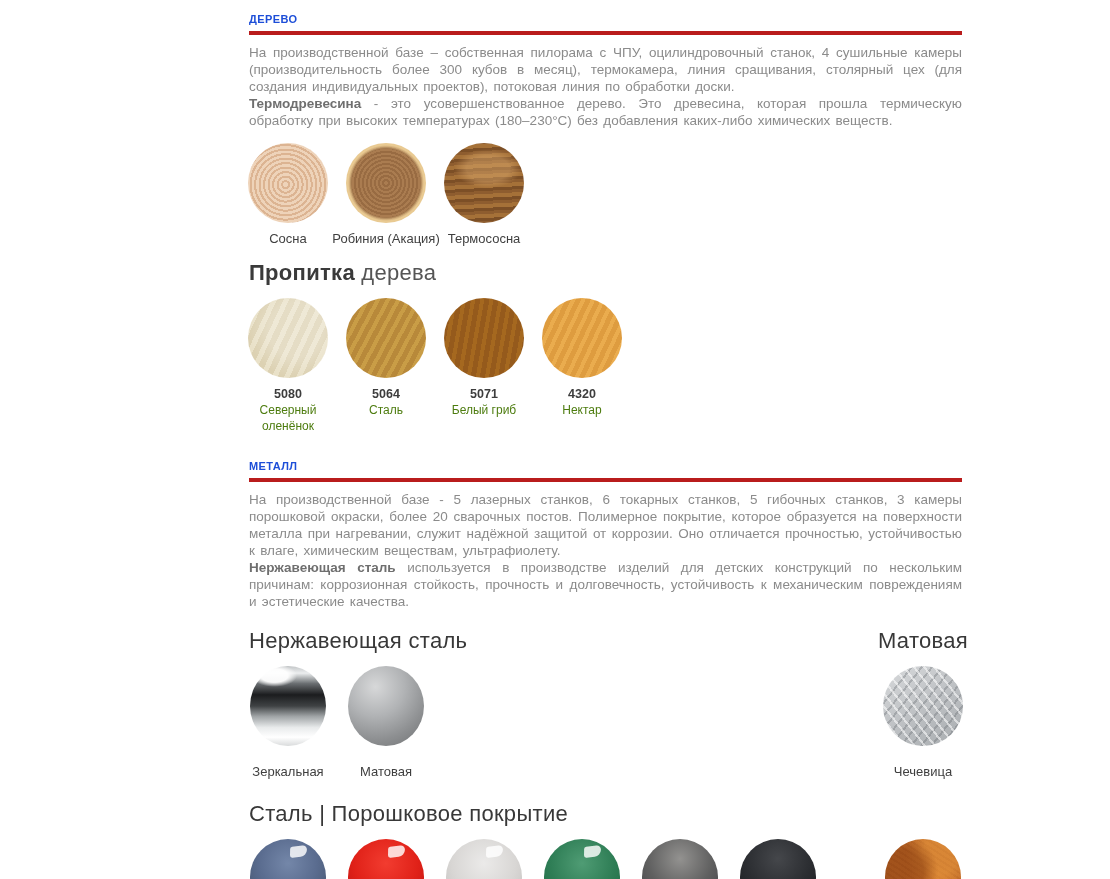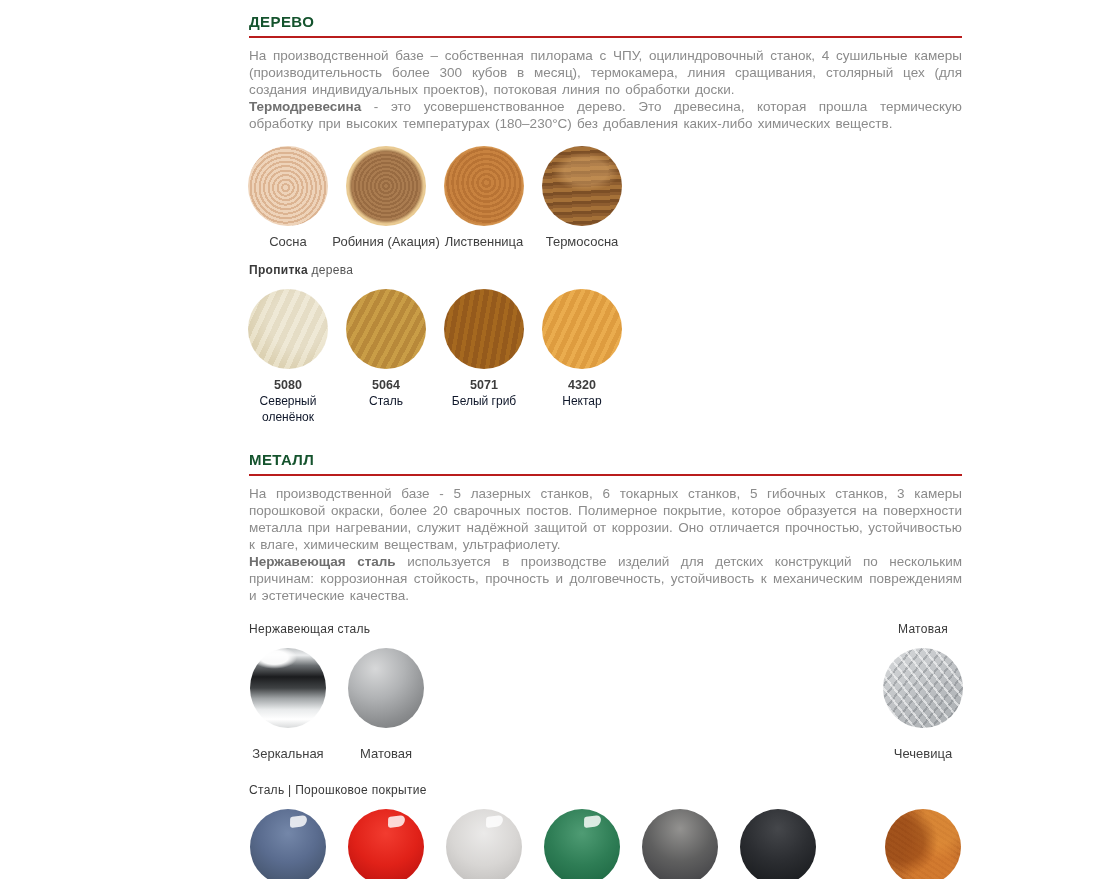--- a/index.html
+++ b/index.html
@@ -6,46 +6,46 @@
   html,body { background:#ffffff; }
   body {
     width:1110px; height:879px; overflow:hidden;
     font-family:"Liberation Sans", sans-serif;
     color:#3e3e3e;
   }
   .content { width:713px; margin-left:249px; padding-top:13px; }
 
   
   .section-title {
-    font-size:15px; font-weight:bold; color:#14532d; letter-spacing:.4px;
-    padding-bottom:6px; border-bottom:2px solid #b91c1c;
+    font-size:11px; font-weight:bold; color:#1d4ed8; letter-spacing:.4px;
+    padding-bottom:6px; border-bottom:4px solid #b91c1c;
   }
 
   
   .para {
     margin-top:9px; font-size:13.5px; line-height:17px; color:#8b8b8b;
     text-align:justify; word-spacing:1.5px;
   }
   .para b { color:#6f6f6f; font-weight:bold; }
 
   
-  .subhead { font-size:12px; color:#3a3a3a; font-weight:bold; letter-spacing:.3px; }
+  .subhead { font-size:22px; color:#3a3a3a; font-weight:bold; letter-spacing:.3px; }
   .subhead .light { font-weight:normal; color:#555; }
   .subhead.medium { font-weight:normal; color:#383838; }
 
   
   .sw-row { display:flex; margin-left:-10px; margin-right:-10px; }
   .sw-col { width:98px; display:flex; flex-direction:column; align-items:center; flex:0 0 auto; }
   .sw-col.pushed { margin-left:auto; }
   .circle { width:80px; height:80px; border-radius:50%; position:relative; overflow:hidden; }
   .ball   { width:76px; height:76px; border-radius:50%; position:relative; overflow:hidden; }
 
   .sw-label { margin-top:8px; font-size:13px; color:#3f3f3f; text-align:center; white-space:nowrap; }
   .sw-code  { margin-top:9px; font-size:12.5px; font-weight:bold; color:#3d3d3d; text-align:center; }
-  .sw-name  { margin-top:2px; font-size:12px; color:#0f172a; text-align:center; line-height:1.3; max-width:92px; white-space:normal; }
+  .sw-name  { margin-top:2px; font-size:12px; color:#4d7c0f; text-align:center; line-height:1.3; max-width:92px; white-space:normal; }
 
   
   .sw-pine { background:
     radial-gradient(circle at 50% 50%, rgba(0,0,0,0) 0 85%, rgba(150,100,66,.55) 90% 100%),
     repeating-radial-gradient(circle at 47% 52%, #eed3b9 0 2.5px, #dcb492 2.5px 4.5px); }
   .sw-robinia { background:
     radial-gradient(circle at 50% 50%, rgba(0,0,0,0) 0 87%, #52402a 91% 100%),
     radial-gradient(circle at 50% 50%, rgba(0,0,0,0) 0 60%, #e9ca92 67% 84%, rgba(233,202,146,0) 89%),
     repeating-radial-gradient(circle at 50% 50%, #aa7c50 0 2px, #986b42 2px 4px); }
   .sw-larch { background:
@@ -124,24 +124,20 @@
   <div class="sw-row wood-row">
     <div class="sw-col">
       <div class="circle sw-pine"></div>
       <div class="sw-label">Сосна</div>
     </div>
     <div class="sw-col">
       <div class="circle sw-robinia"></div>
       <div class="sw-label">Робиния (Акация)</div>
     </div>
     <div class="sw-col">
-      <div class="circle sw-larch"></div>
-      <div class="sw-label">Лиственница</div>
-    </div>
-    <div class="sw-col">
       <div class="circle sw-thermo"></div>
       <div class="sw-label">Термососна</div>
     </div>
   </div>
 
   <div class="subhead impr-head">
     <span>Пропитка</span>
     <span class="light">дерева</span>
   </div>
 

